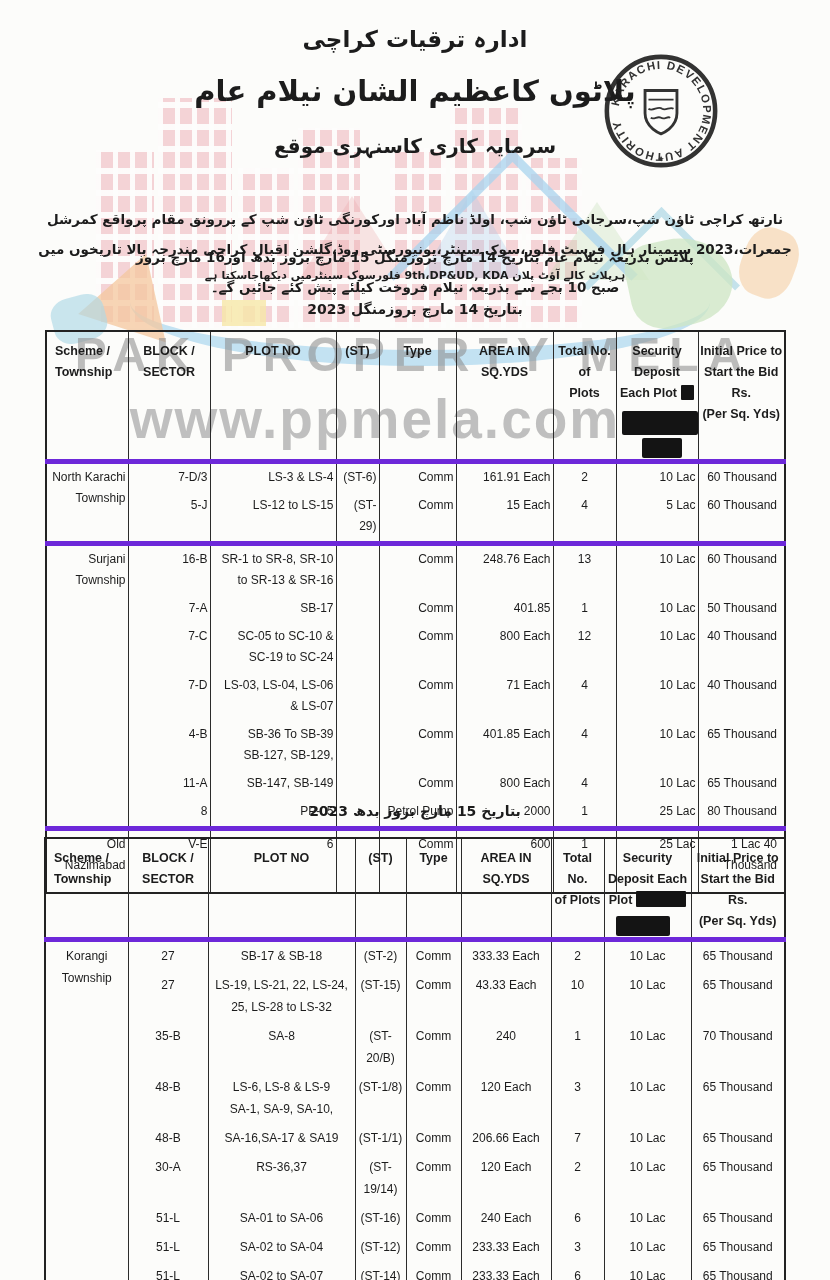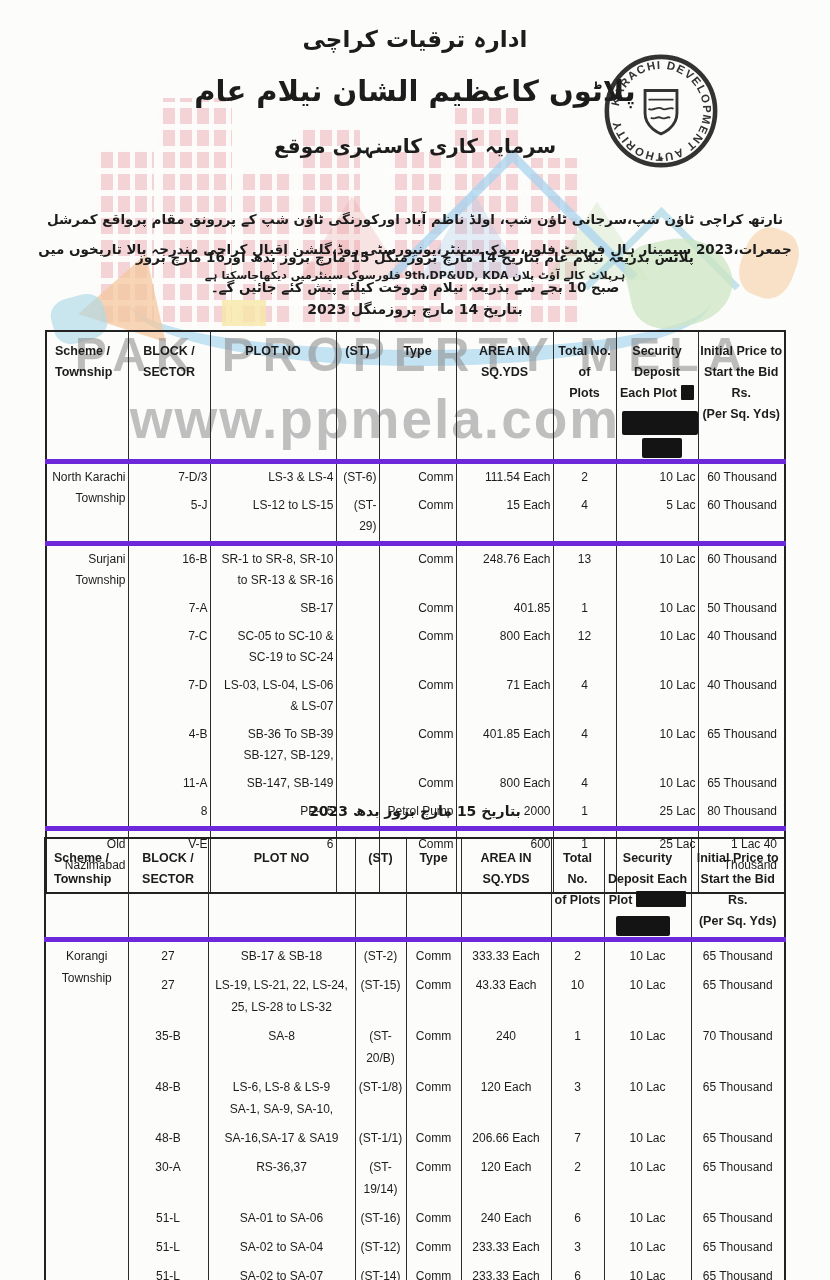--- a/index.html
+++ b/index.html
@@ -180,21 +180,21 @@
       </tr>
     </thead>
   <tbody>
       <tr class="group-first">
         <td rowspan="2" class="c0">North Karachi
 Township</td>
         <td class="c1">7-D/3</td>
         <td class="c2">LS-3 &amp; LS-4</td>
         <td class="c3">(ST-6)</td>
         <td class="c4">Comm</td>
-        <td class="c5">111.54 Each</td>
+        <td class="c5">161.91 Each</td>
         <td class="c6">2</td>
         <td class="c7">10 Lac</td>
         <td class="c8">60 Thousand</td>
       </tr>
       <tr>
         <td class="c1">5-J</td>
         <td class="c2">LS-12 to LS-15</td>
         <td class="c3">(ST-29)</td>
         <td class="c4">Comm</td>
         <td class="c5">15 Each</td>

